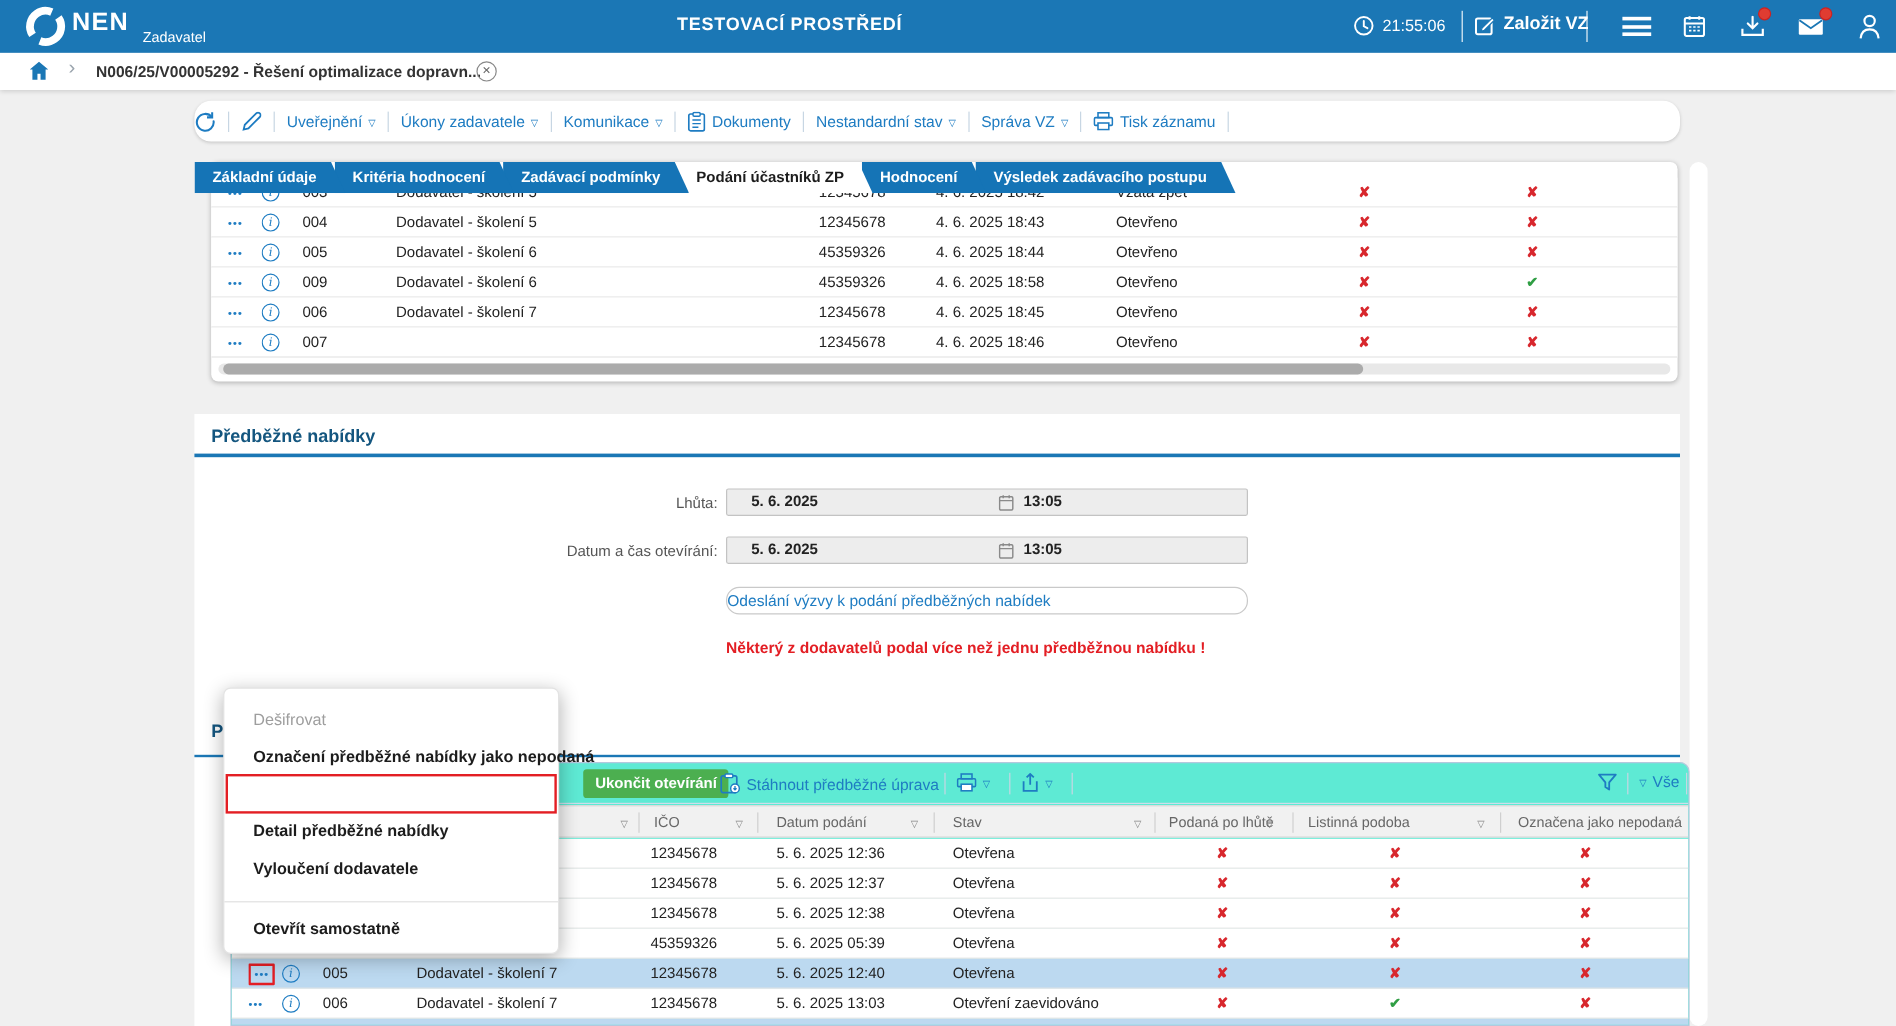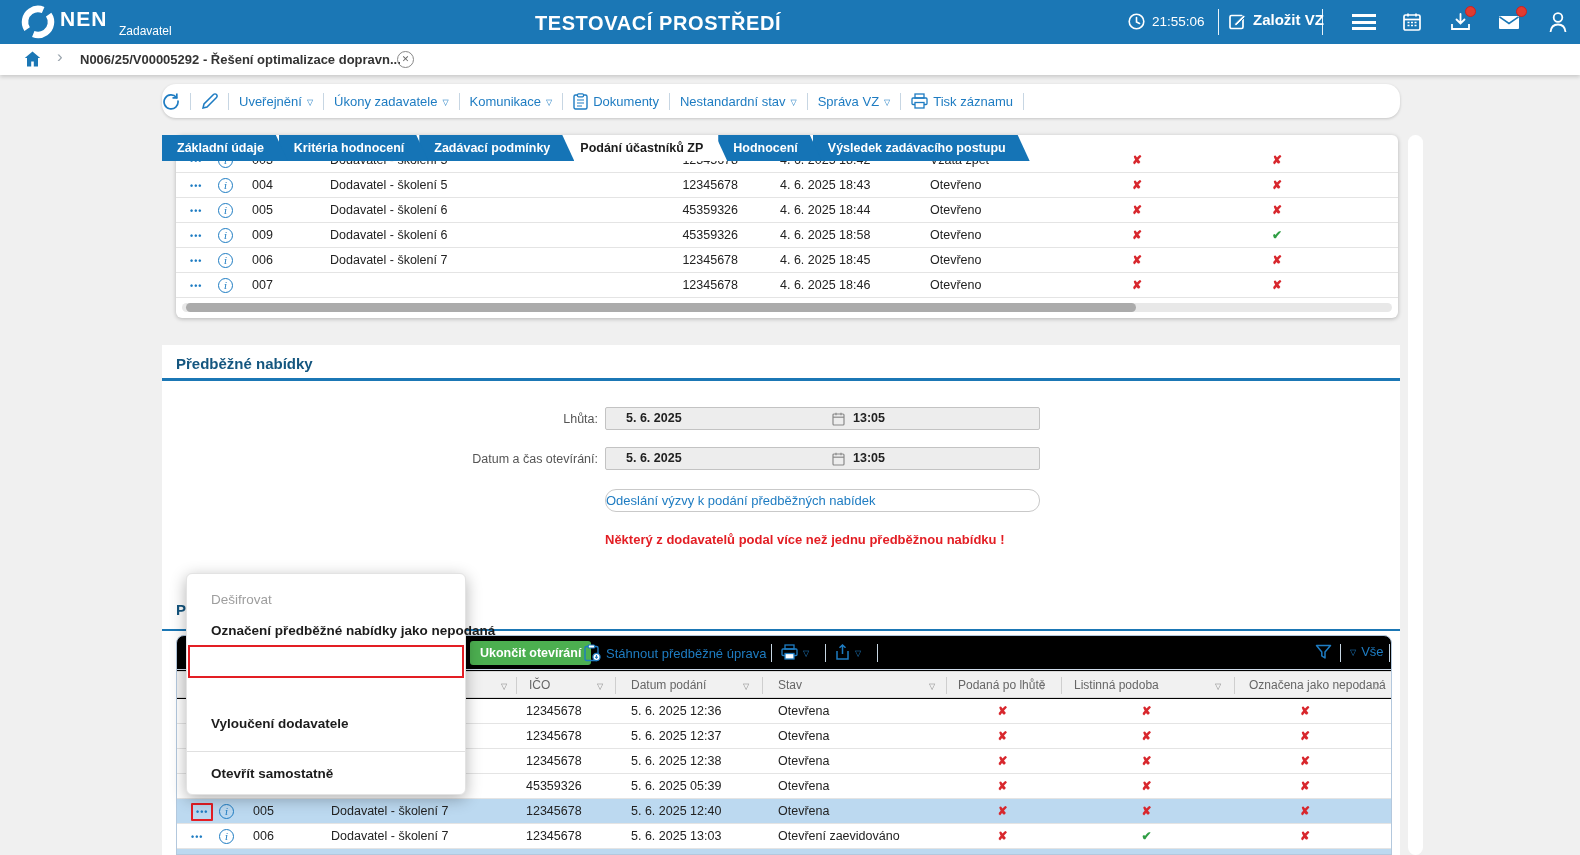--- a/index.html
+++ b/index.html
@@ -9,21 +9,21 @@
   }
   *{margin:0;padding:0;box-sizing:border-box;}
   body{background:#d9d9d9;font-family:"Liberation Sans",sans-serif;}
   #screen{position:relative;width:1580px;height:855px;overflow:hidden;background:#f0f0f0;}
   .abs{position:absolute;}
 
   
   .topbar{position:absolute;left:0;top:0;width:1580px;height:44px;background:var(--c-topbar-blue);color:#fff;z-index:50;}
   .brand-name{position:absolute;left:60px;top:7px;font-size:21px;font-weight:bold;letter-spacing:1px;}
   .brand-sub{position:absolute;left:119px;top:24px;font-size:12px;font-weight:300;}
-  .env-title{position:absolute;left:658px;top:12px;transform:translateX(-50%);font-size:20px;font-weight:bold;letter-spacing:.6px;white-space:nowrap;}
+  .env-title{position:absolute;left:658px;top:12px;transform:translateX(-50%);font-size:15px;font-weight:bold;letter-spacing:.6px;white-space:nowrap;}
   .tb-time{position:absolute;left:1152px;top:14px;font-size:13.5px;}
   .tb-sep{position:absolute;top:9px;width:1px;height:26px;background:rgba(255,255,255,.9);}
   .tb-newvz{position:absolute;left:1253px;top:11px;font-size:15px;font-weight:bold;cursor:pointer;}
   .badge-dot{position:absolute;width:11px;height:11px;border-radius:50%;background:#e03c31;border:1px solid #c22;}
   .icon-btn{cursor:pointer;}
 
   
   .crumbbar{position:absolute;left:0;top:44px;width:1580px;height:31px;background:#fff;box-shadow:0 2px 4px rgba(0,0,0,.16);z-index:49;}
   .crumb-chevron{position:absolute;left:57px;top:3px;font-size:17px;color:#9aa4ad;}
   .crumb-text{position:absolute;left:80px;top:8px;font-size:13px;font-weight:bold;color:#333;white-space:nowrap;}
@@ -63,21 +63,21 @@
   .sec-line{position:absolute;left:162px;width:1238px;background:var(--c-topbar-blue);z-index:1;}
   .flabel{position:absolute;left:348px;width:250px;text-align:right;font-size:12.5px;color:#555;}
   .ffield{position:absolute;left:605px;width:435px;height:23px;background:#ededed;border:1px solid #c3c3c3;border-radius:2px;}
   .fdate{position:absolute;left:20px;top:3px;font-size:12.5px;font-weight:bold;color:#222;}
   .ftime{position:absolute;left:247px;top:3px;font-size:12.5px;font-weight:bold;color:#222;}
   .fcal{position:absolute;left:226px;top:4px;}
   .send-btn{position:absolute;left:605px;top:489px;width:435px;height:23px;background:#fff;border:1px solid #c9c9c9;border-radius:11px;color:var(--c-link-blue);font-size:13px;text-align:left;line-height:21px;cursor:pointer;}
   .warn{position:absolute;left:605px;color:var(--c-warning-red);font-size:13px;font-weight:bold;white-space:nowrap;}
 
   
-  .lower-card{position:absolute;left:176px;top:635px;width:1216px;height:220px;background:#000000;border:1px solid #b3c8dd;border-radius:8px 8px 0 0;z-index:2;overflow:hidden;}
+  .lower-card{position:absolute;left:192px;top:635px;width:1216px;height:220px;background:#5eead4;border:1px solid #b3c8dd;border-radius:8px 8px 0 0;z-index:2;overflow:hidden;}
   .ltoolbar{position:relative;height:34px;border-bottom:1px solid #cfdcea;}
   .green-btn{position:absolute;left:293px;top:5px;height:24px;line-height:24px;padding:0 10px;background:var(--c-button-green);border-radius:3px;color:#fff;font-size:12.5px;font-weight:bold;cursor:pointer;white-space:nowrap;}
   .lt-link{position:absolute;top:8px;display:flex;align-items:center;gap:5px;color:var(--c-link-blue);font-size:13px;cursor:pointer;white-space:nowrap;}
   .lt-sep{position:absolute;top:8px;width:1px;height:18px;background:#c7d6e3;}
   .lhead{position:absolute;left:0;top:35px;width:100%;height:27px;background:#f1f1f1;border-top:1px solid #d9d9d9;border-bottom:1px solid #d9d9d9;font-size:12px;color:#666;line-height:27px;}
   .lh{position:absolute;top:0;white-space:nowrap;}
   .lh-sort{position:absolute;top:1px;font-size:8px;color:#888;cursor:pointer;}
   .lh-div{position:absolute;top:5px;width:1px;height:17px;background:#cfcfcf;}
   .l-rows{position:absolute;left:0;top:63px;right:0;}
   .cl-menu{left:14px;width:30px;} .cl-info{left:42px;width:22px;}
@@ -484,18 +484,19 @@
           <span class="cell cl-paper mark mk-no"></span>
           <span class="cell cl-notsub mark mk-no"></span>
         </div>
       </div>
   </div>
 
   <div class="ctx-menu">
     <div class="ctx-item disabled" style="top:14px">Dešifrovat</div>
     <div class="ctx-item" style="top:45px">Označení předběžné nabídky jako nepodaná</div>
     <div class="ctx-redbox"></div>
+    <div class="ctx-item" style="top:107px">Detail předběžné nabídky</div>
     <div class="ctx-item" style="top:138px">Vyloučení dodavatele</div>
     <div class="ctx-divider"></div>
     <div class="ctx-item" style="top:188px">Otevřít samostatně</div>
   </div>
 
 </div>
 
 </body></html>

